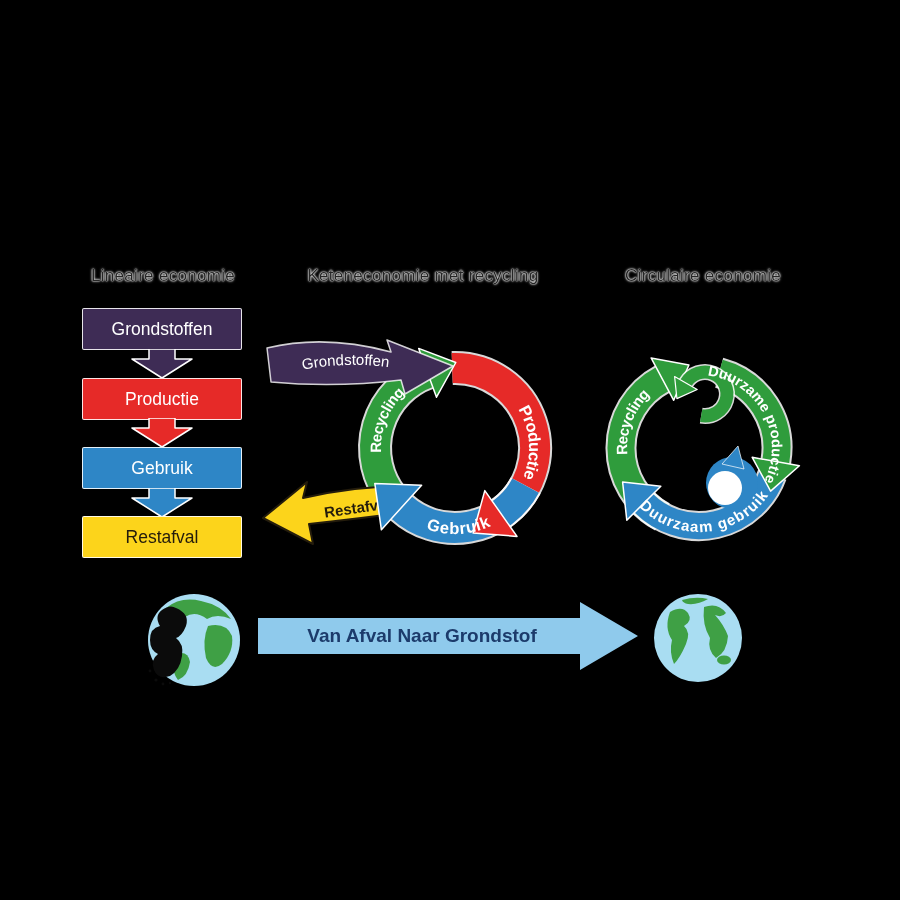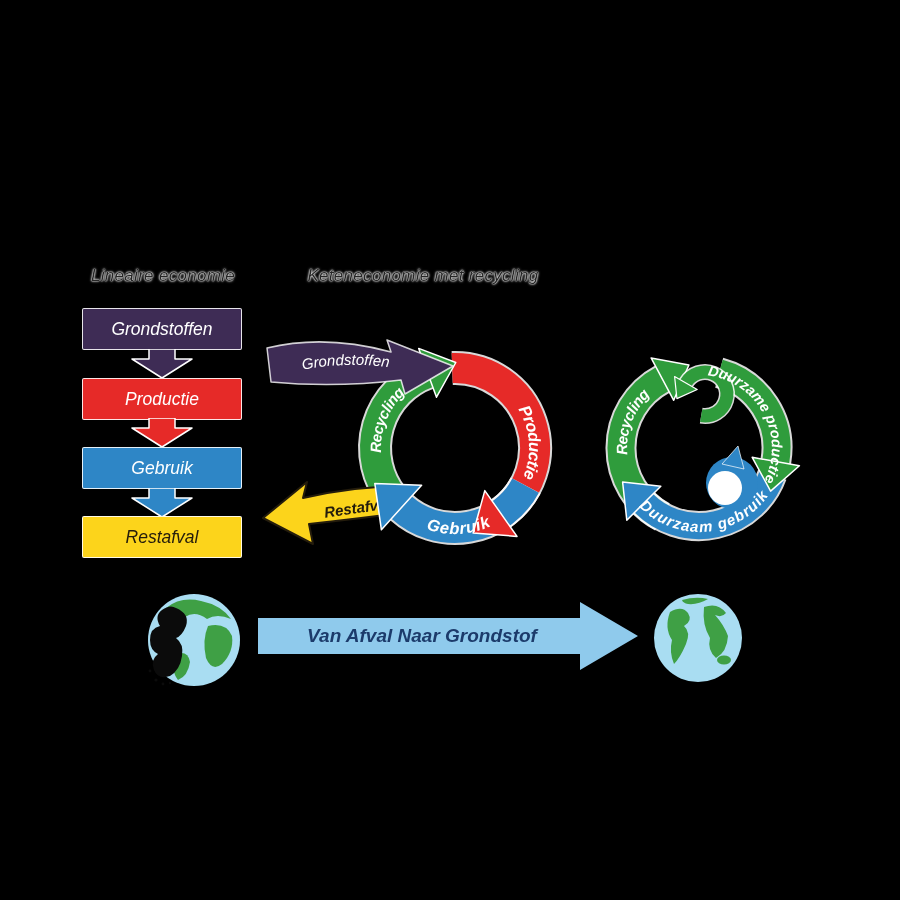--- a/index.html
+++ b/index.html
@@ -1,17 +1,17 @@
 <!DOCTYPE html>
 <html><head>
 <meta charset="utf-8">
 <style>
   html,body{margin:0;padding:0;background:#000;}
   #stage{position:relative;width:900px;height:708px;background:#000;overflow:hidden;
-         font-family:"Liberation Sans","DejaVu Sans",sans-serif;font-style:italic;}
+         font-family:"Liberation Sans","DejaVu Sans",sans-serif;}
   .section-title{position:absolute;top:266px;text-align:center;font-size:17px;
     color:#262626;letter-spacing:.3px;
     text-shadow:0 0 1px #fff,0 0 2px #fff,0 0 3px rgba(255,255,255,.85);}
   #title-linear{left:63px;width:200px;}
   #title-chain{left:298px;width:250px;}
   #title-circular{left:603px;width:200px;}
   .flow-box{position:absolute;left:82px;width:160px;height:42px;box-sizing:border-box;
     border:1.5px solid rgba(255,255,255,.88);border-radius:2px;
     display:flex;align-items:center;justify-content:center;
     color:#fff;font-size:17.5px;}
@@ -28,20 +28,21 @@
   .dark-label{fill:#241C0C;font-weight:600;font-size:15px;}
   .banner-label{fill:#1C3B6B;font-weight:600;font-size:19px;}
 </style>
 </head>
 <body>
 
 <div id="stage">
 
   <div class="section-title" id="title-linear">Lineaire economie</div>
   <div class="section-title" id="title-chain">Keteneconomie met recycling</div>
+  <div class="section-title" id="title-circular">Circulaire economie</div>
 
   <div class="flow-box box-grondstoffen">
     <span>Grondstoffen</span>
   </div>
   <svg class="flow-arrow" id="flow-arrow-1" viewBox="0 0 64 30">
     <polygon points="19,0 45,0 45,10 62,10 32,29 2,10 19,10" fill="#3E2C55" stroke="#fff" stroke-width="1.5" stroke-linejoin="round"></polygon>
   </svg>
   <div class="flow-box box-productie">
     <span>Productie</span>
   </div>

